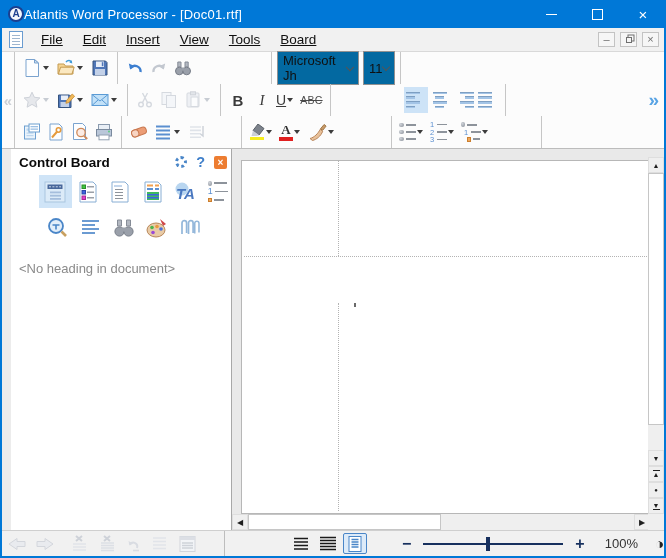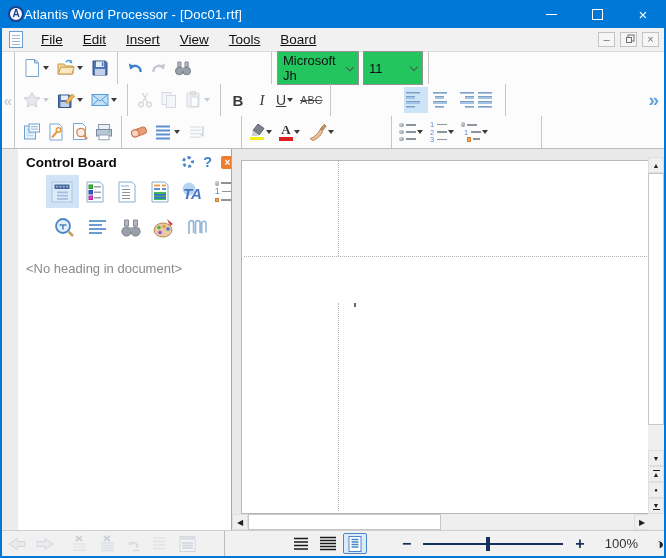--- a/index.html
+++ b/index.html
@@ -29,42 +29,42 @@
   .tb-strip{position:absolute;left:0;top:0;width:12px;height:96px;display:flex;align-items:center;justify-content:center;color:#cbd0d6;font-weight:bold;font-size:15px;}
   .tb-more{position:absolute;right:5px;top:36px;height:24px;display:flex;align-items:center;color:#58a3e4;font-weight:bold;font-size:19px;}
   .tb-row{position:absolute;left:12px;height:32px;display:flex;align-items:stretch;border-left:1px solid #c6c6c6;}
   .r1{top:0;} .r2{top:32px;} .r3{top:64px;}
   .grp{display:flex;align-items:center;padding:0 5px;border-right:1px solid #c6c6c6;}
   .tbtn{height:26px;min-width:24px;display:flex;align-items:center;justify-content:center;padding:0 2px;background:transparent;border:0;}
   .tbtn.sel{background:#cde3f7;}
   .dd{width:0;height:0;border-left:3.5px solid transparent;border-right:3.5px solid transparent;border-top:4px solid #3c3c3c;margin:0 3px 0 1px;}
   .dd.dis{border-top-color:#c7ccd3;}
   .icon{display:block;}
-  .combo{height:22px;background:#22c55e;border:1px solid #919191;display:flex;align-items:center;padding:16px 5px;font-size:13px;color:#101010;}
+  .combo{height:22px;background:#0369a1;border:1px solid #919191;display:flex;align-items:center;padding:16px 5px;font-size:13px;color:#101010;}
   .combo .chev{margin-left:auto;width:6px;height:6px;border-right:1.5px solid #555;border-bottom:1.5px solid #555;transform:rotate(45deg);margin-top:-3px;}
-  .w-font{width:82px;margin-right:4px;} .w-size{width:60px;} .w-style{width:130px;}
+  .w-font{width:82px;margin-right:4px;} .w-size{width:32px;} .w-style{width:130px;}
   .t-bold{font-weight:bold;font-size:15px;color:#3a3a3a;}
   .t-italic{font-family:"Liberation Serif",serif;font-style:italic;font-size:15px;color:#3a3a3a;}
   .t-under{font-size:14px;text-decoration:underline;color:#3a3a3a;}
   .t-strike{font-size:10.5px;text-decoration:line-through;color:#4a4a4a;letter-spacing:.3px;}
   .al{width:20px;height:17px;display:flex;flex-direction:column;justify-content:space-between;}
   .al i{display:block;height:2.6px;background:#a3c4e6;border-top:1px solid #7e9fc2;}
   .fc{display:flex;flex-direction:column;align-items:center;line-height:1;}
   .fc b{font-family:"Liberation Serif",serif;font-size:13px;color:#333;}
   .fc i{display:block;width:14px;height:3.5px;margin-top:1px;}
   .mini-list{display:flex;flex-direction:column;gap:2.6px;}
   .mini-row{display:flex;align-items:center;gap:2px;}
   .mb-ball{width:4.5px;height:4.5px;border-radius:50%;background:radial-gradient(circle at 35% 35%,#cfd3d9,#878d96);}
   .mb-line{width:10px;height:1.8px;background:#8d939b;}
   .mb-num{font-size:7.5px;line-height:5px;color:#5b8fd0;width:5px;text-align:center;}
   .mb-sq{width:4.5px;height:4.5px;background:#f0a95c;border:1px solid #cc7f2e;}
 
   
   .main{position:absolute;left:2px;top:149px;width:662px;height:381px;background:#ececec;}
-  .panel{position:absolute;left:16px;top:0;width:224px;height:381px;background:#fff;border-right:1px solid #9a9a9a;}
+  .panel{position:absolute;left:9px;top:0;width:224px;height:381px;background:#fff;border-right:1px solid #9a9a9a;}
   .cb-header{display:flex;align-items:center;padding:5px 7px 2px 8px;}
   .cb-title{font-weight:bold;font-size:13.5px;color:#0a0a0a;flex:1;}
   .gear{width:12px;height:12px;border:3px dotted #4a86c8;border-radius:50%;}
   .cb-help{color:#3f7fca;font-weight:bold;font-size:14.5px;margin:0 9px;}
   .cb-close{width:13px;height:13px;background:#ed7d31;color:#fff;font-size:10px;font-weight:bold;line-height:13px;text-align:center;border-radius:2px;}
   .cb-row{display:flex;align-items:center;padding-left:28px;margin-top:3px;}
   .cb-row2{padding-left:30px;}
   .cb-btn{width:33px;height:33px;display:flex;align-items:center;justify-content:center;border:0;background:transparent;}
   .cb-btn.sel{background:#cfe4f7;}
   .cb-empty{color:#8a8a8a;font-size:13px;padding:17px 8px;}

